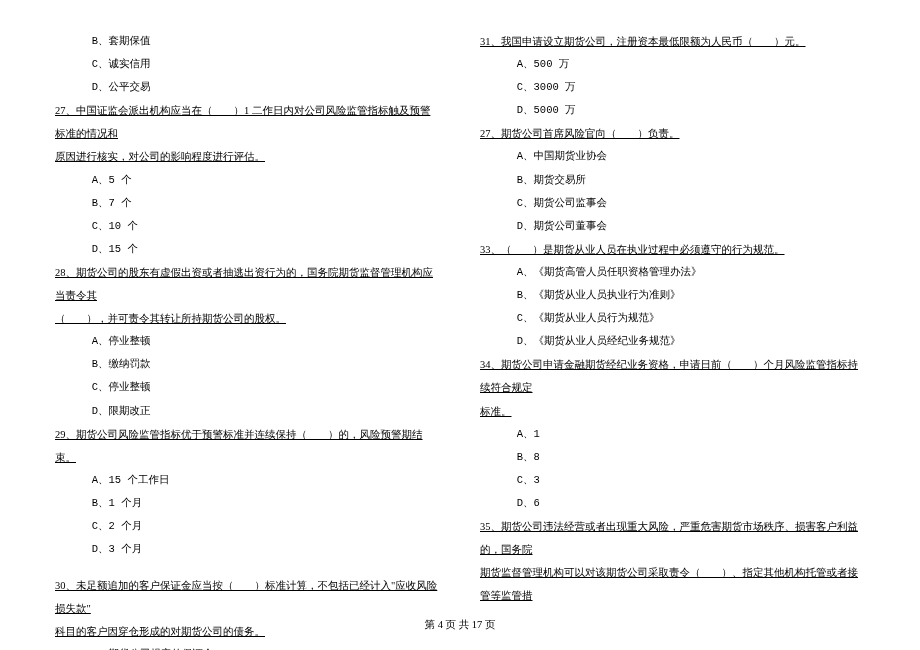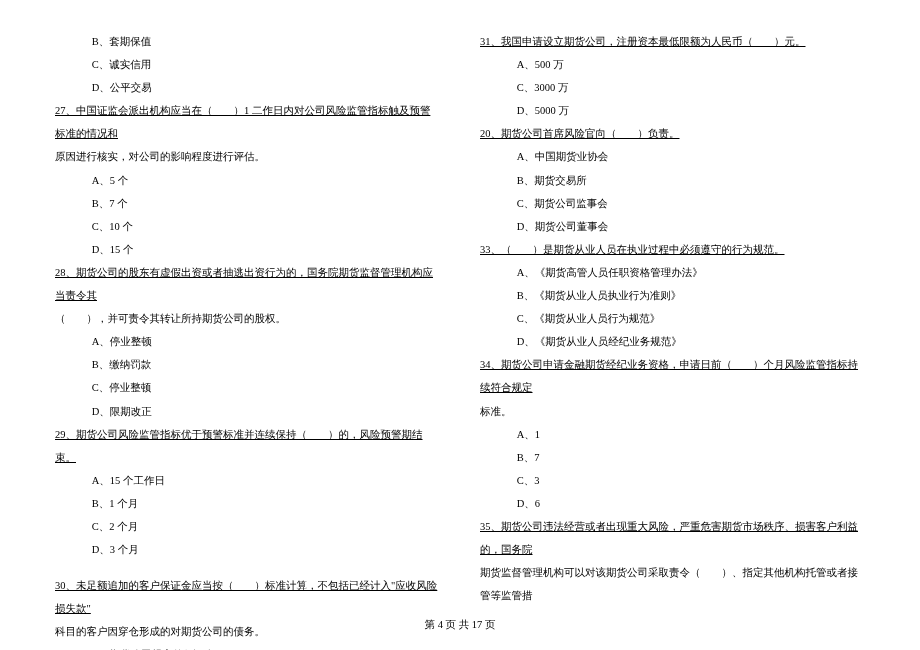--- a/index.html
+++ b/index.html
@@ -16,27 +16,29 @@
       display: flex;
       padding: 30px 55px 20px 55px;
       gap: 40px;
     }
     .col {
       flex: 1;
       line-height: 2.2;
     }
     .opt {
       padding-left: 3.5em;
+      font-family: Liberation Mono, monospace;
     }
     .q {
       padding-left: 0;
       text-decoration: underline;
     }
     .q-cont {
       padding-left: 0;
+      text-decoration: underline;
     }
     .footer {
       position: absolute;
       bottom: 18px;
       left: 0;
       right: 0;
       text-align: center;
       font-size: 10.5px;
     }
     .spacer {
@@ -80,36 +82,36 @@
 
   </div>
 
   <div class="col">
 
     <div class="q">31、我国申请设立期货公司，注册资本最低限额为人民币（　　）元。</div>
     <div class="opt">A、500 万</div>
     <div class="opt">C、3000 万</div>
     <div class="opt">D、5000 万</div>
 
-    <div class="q">20、期货公司首席风险官向（　　）负责。</div>
+    <div class="q">27、期货公司首席风险官向（　　）负责。</div>
     <div class="opt">A、中国期货业协会</div>
     <div class="opt">B、期货交易所</div>
     <div class="opt">C、期货公司监事会</div>
     <div class="opt">D、期货公司董事会</div>
 
     <div class="q">33、（　　）是期货从业人员在执业过程中必须遵守的行为规范。</div>
     <div class="opt">A、《期货高管人员任职资格管理办法》</div>
     <div class="opt">B、《期货从业人员执业行为准则》</div>
     <div class="opt">C、《期货从业人员行为规范》</div>
     <div class="opt">D、《期货从业人员经纪业务规范》</div>
 
     <div class="q">34、期货公司申请金融期货经纪业务资格，申请日前（　　）个月风险监管指标持续符合规定</div>
     <div class="q-cont">标准。</div>
     <div class="opt">A、1</div>
-    <div class="opt">B、7</div>
+    <div class="opt">B、8</div>
     <div class="opt">C、3</div>
     <div class="opt">D、6</div>
 
     <div class="q">35、期货公司违法经营或者出现重大风险，严重危害期货市场秩序、损害客户利益的，国务院</div>
     <div class="q-cont">期货监督管理机构可以对该期货公司采取责令（　　）、指定其他机构托管或者接管等监管措</div>
 
   </div>
 </div>
 
 <div class="footer">第 4 页 共 17 页</div>

